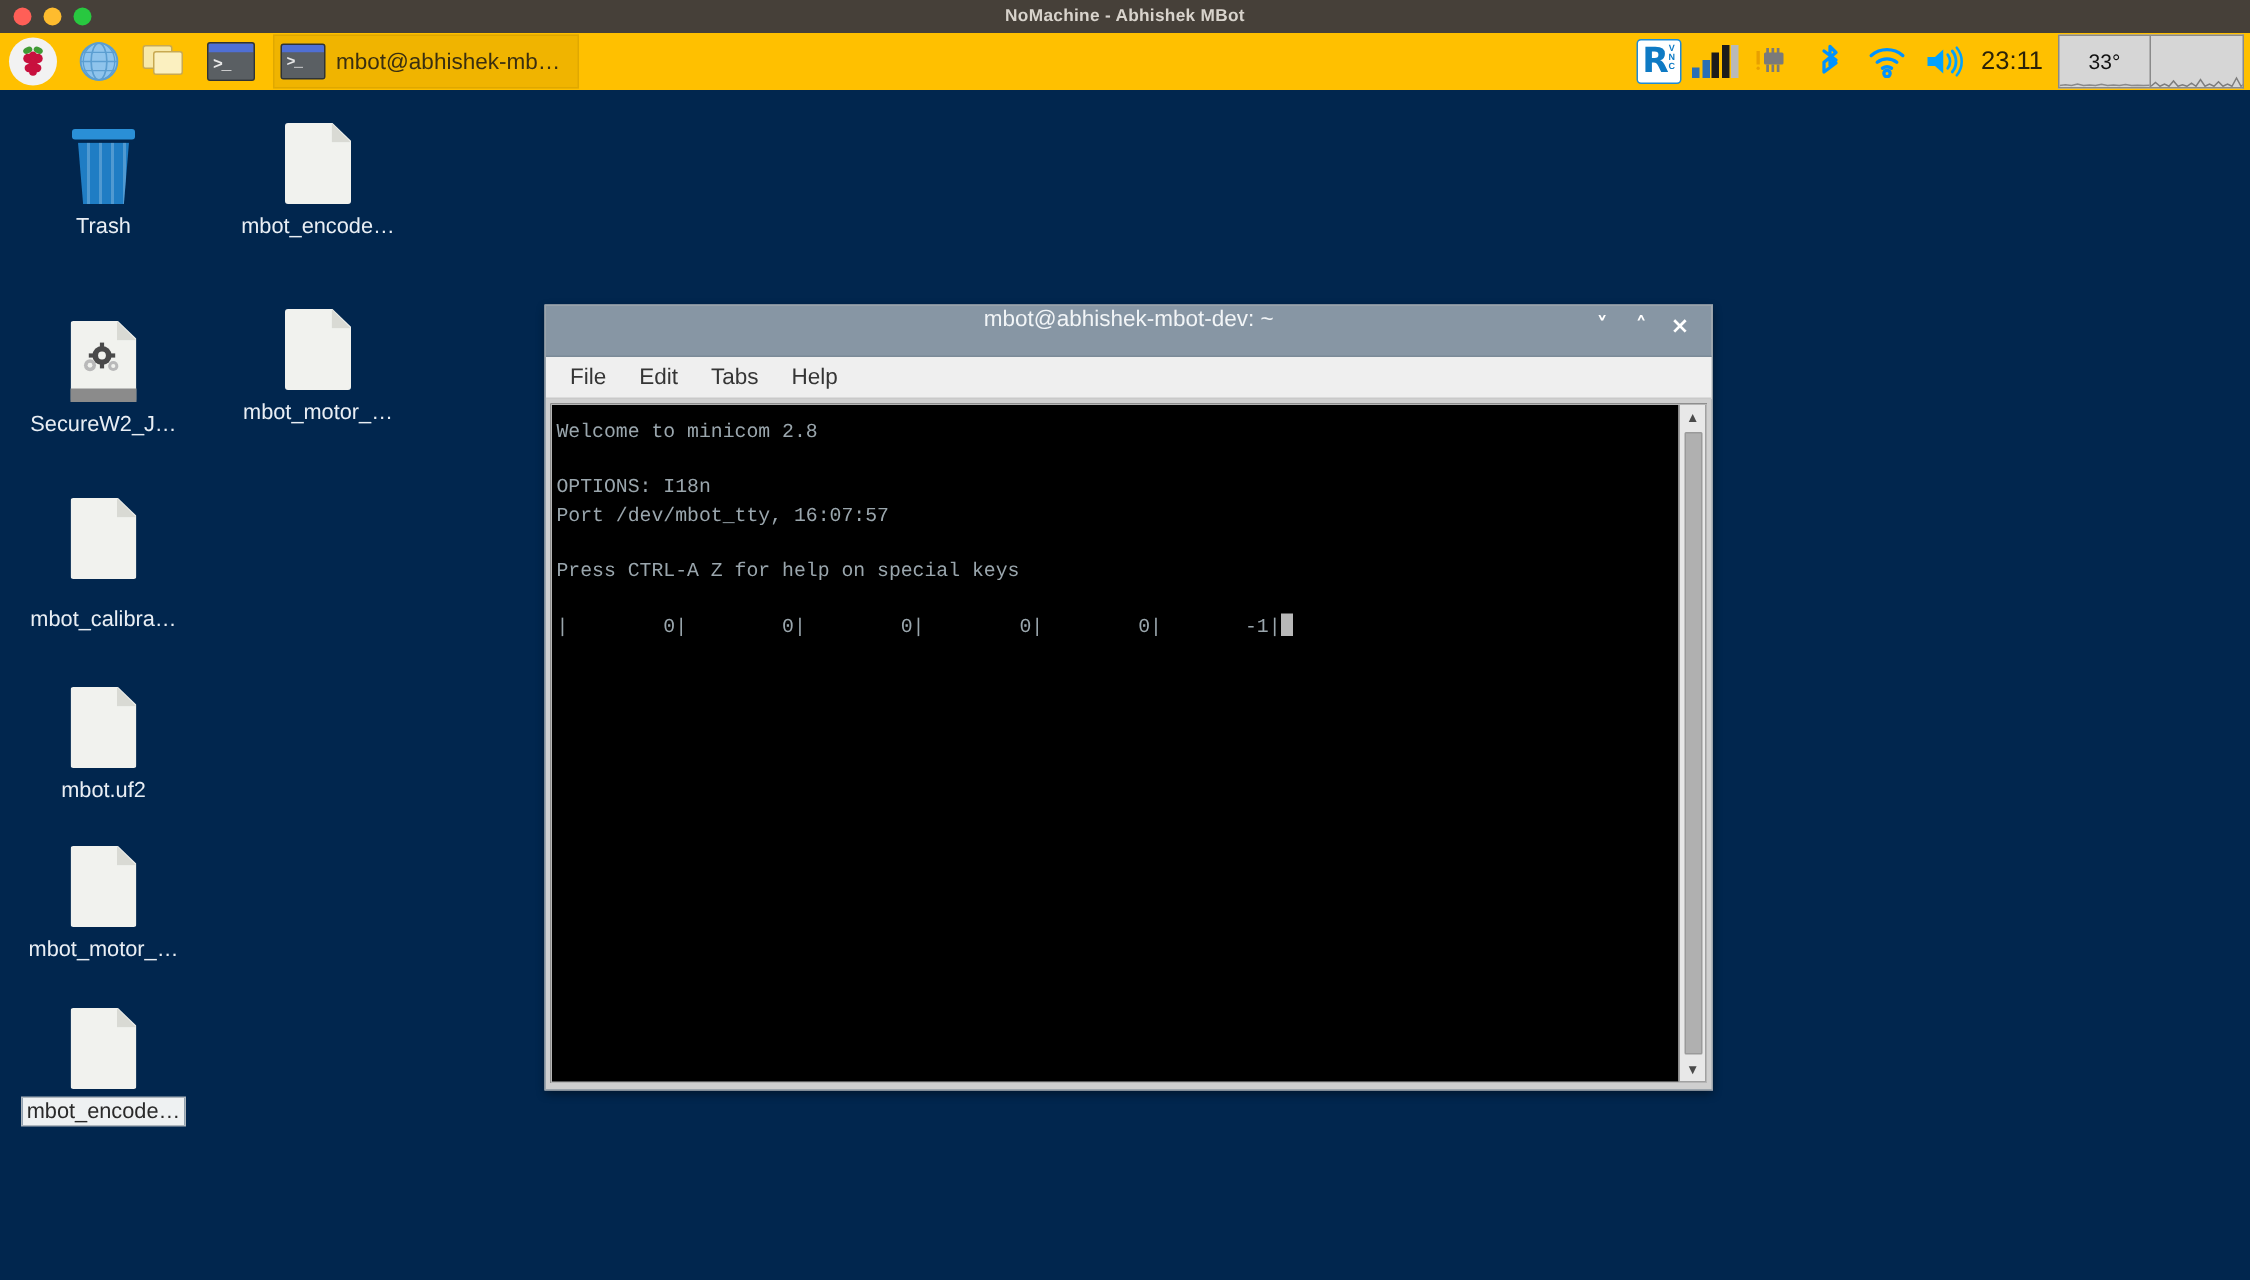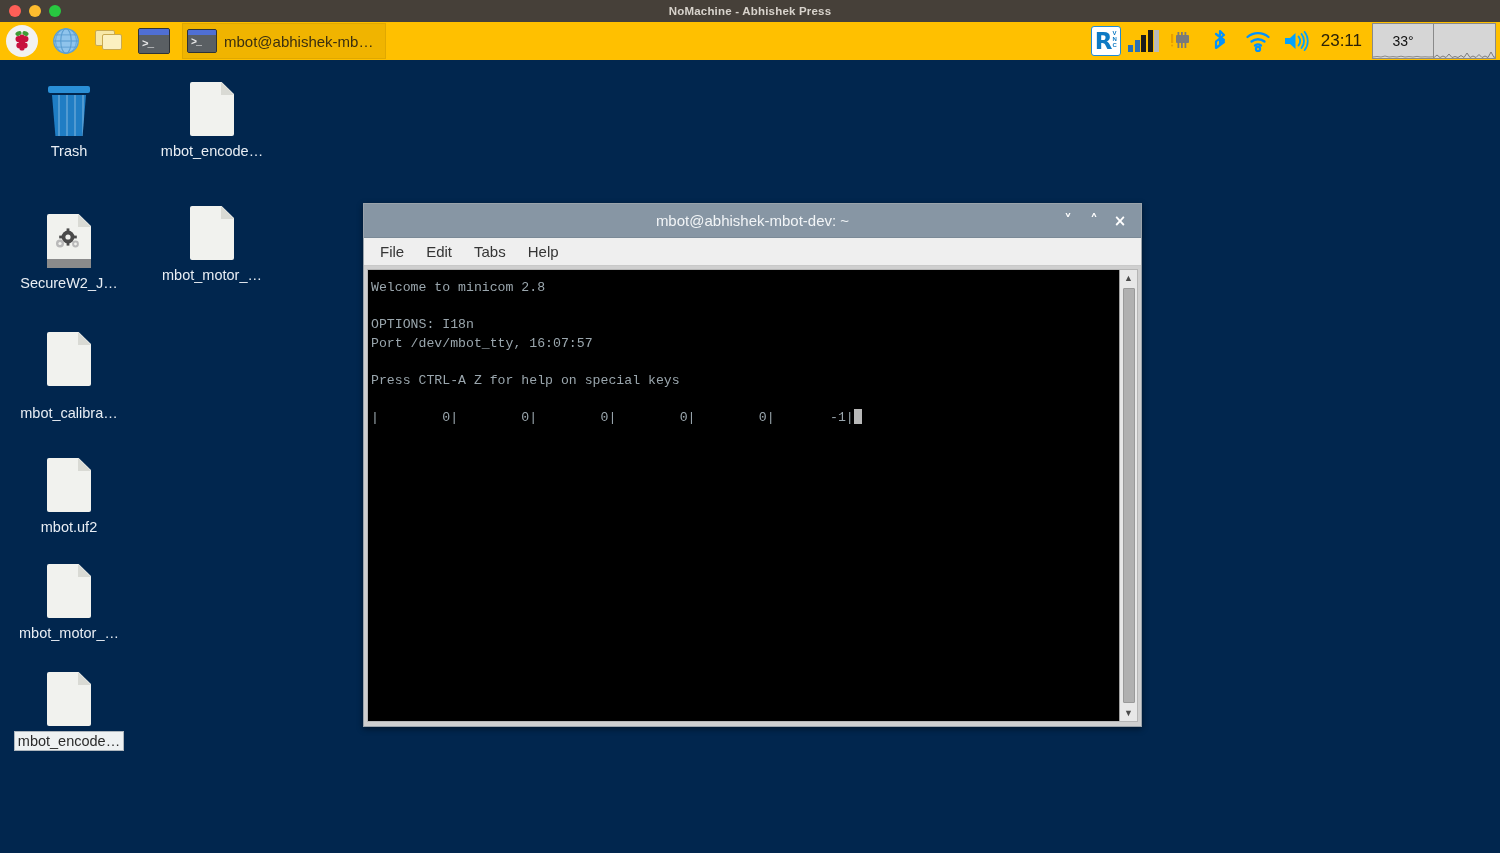--- a/index.html
+++ b/index.html
@@ -161,21 +161,21 @@
   
   .termwin {
     position: absolute; left: 363px; top: 203px;
     width: 779px; height: 524px;
     background: #cfcfcf;
     border: 1px solid #9aa3ab;
     box-shadow: 0 2px 6px rgba(0,0,0,.45);
   }
   .tw-title {
     height: 34px; background: #8796a4;
-    display: flex; align-items: center; position: relative;
+    display: flex; align-items: flex-start; position: relative;
     border-bottom: 1px solid #7b8a97;
   }
   .tw-title .t {
     position: absolute; left: 0; right: 0; text-align: center;
     font-size: 15px; color: #f2f5f7;
   }
   .tw-btns { margin-left: auto; display: flex; gap: 0; padding-right: 8px; z-index: 2; }
   .tw-btns div {
     width: 26px; height: 26px; display: flex; align-items: center; justify-content: center;
     color: #fff; font-size: 15px; font-weight: bold; cursor: pointer;
@@ -216,21 +216,21 @@
 </style>
 </head>
 <body>
 
 <div class="nm-titlebar">
   <div class="traffic">
     <span class="tl tl-red"></span>
     <span class="tl tl-yellow"></span>
     <span class="tl tl-green"></span>
   </div>
-  <div class="nm-title">NoMachine - Abhishek Press</div>
+  <div class="nm-title">NoMachine - Abhishek MBot</div>
 </div>
 
 <div class="taskbar">
 
   <div class="tb-left">
 
     <div class="tb-btn">
       <div class="rpi-circle">
         <svg width="24" height="24" viewBox="0 0 24 24" aria-hidden="true">
           <ellipse cx="8.5" cy="4.5" rx="3.2" ry="2.1" fill="#3f9b35" transform="rotate(-25 8.5 4.5)"></ellipse>

